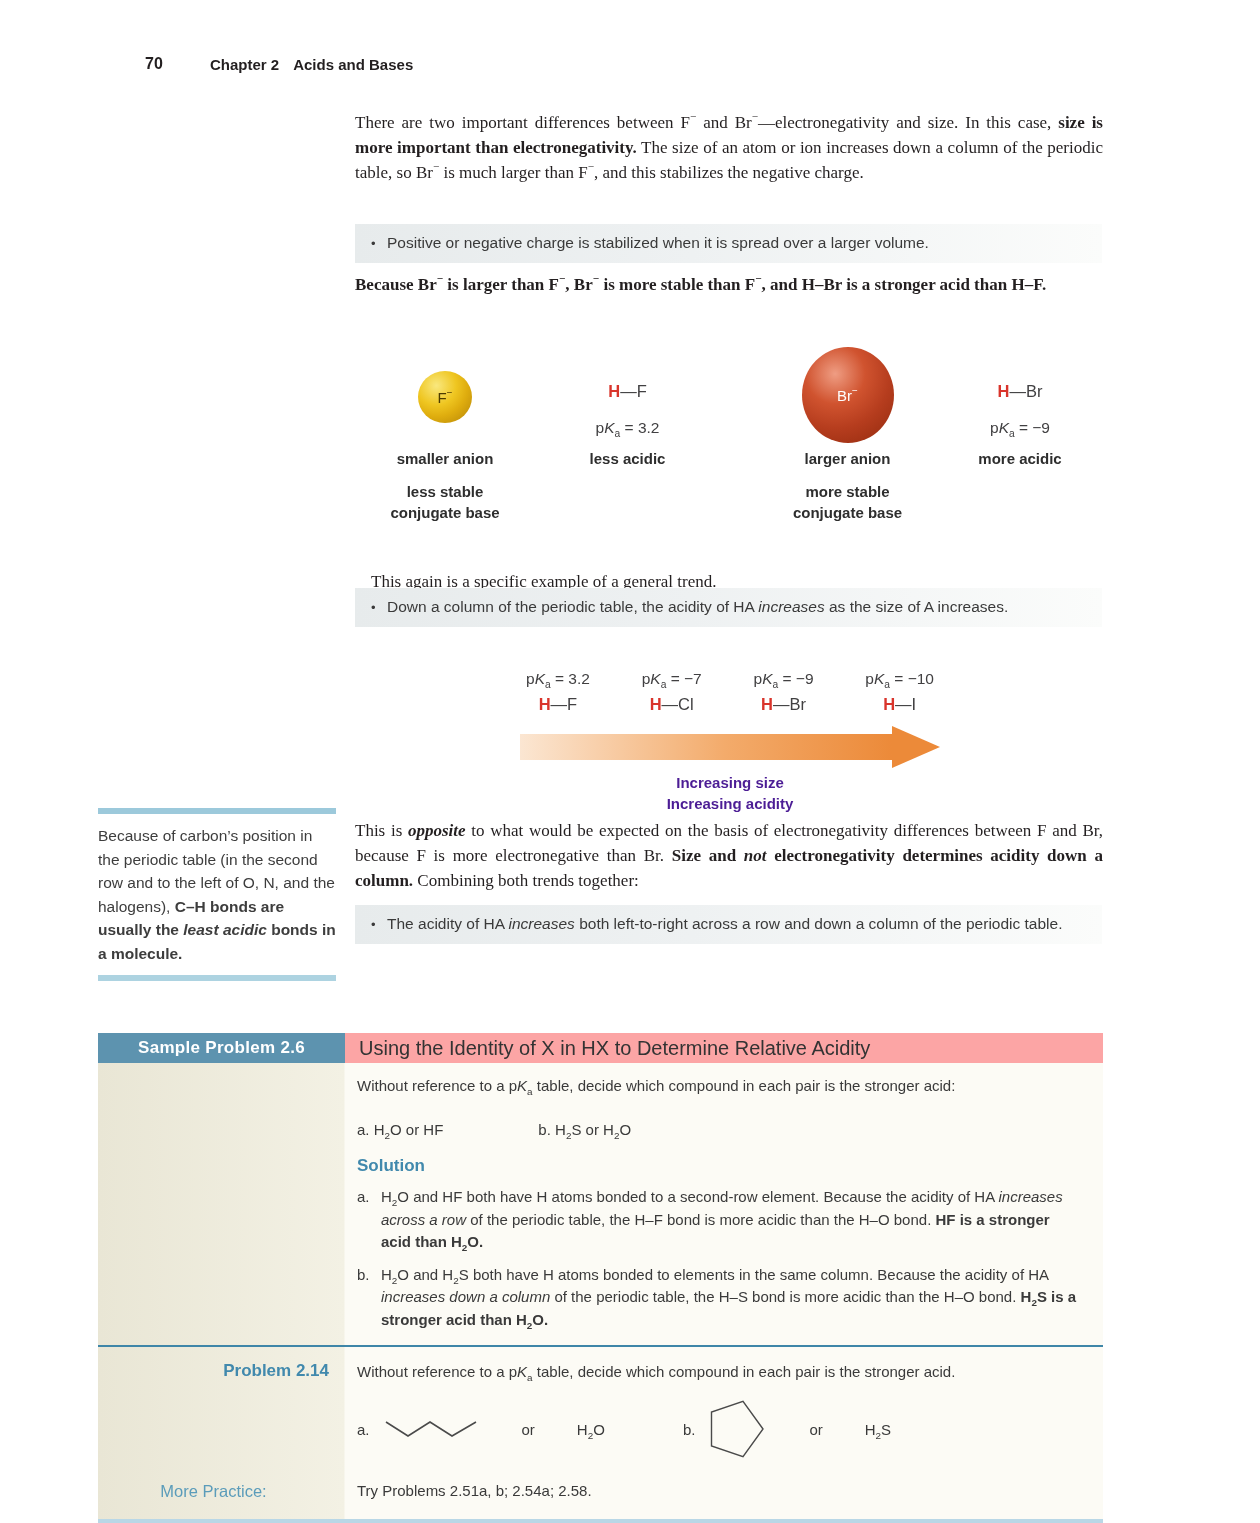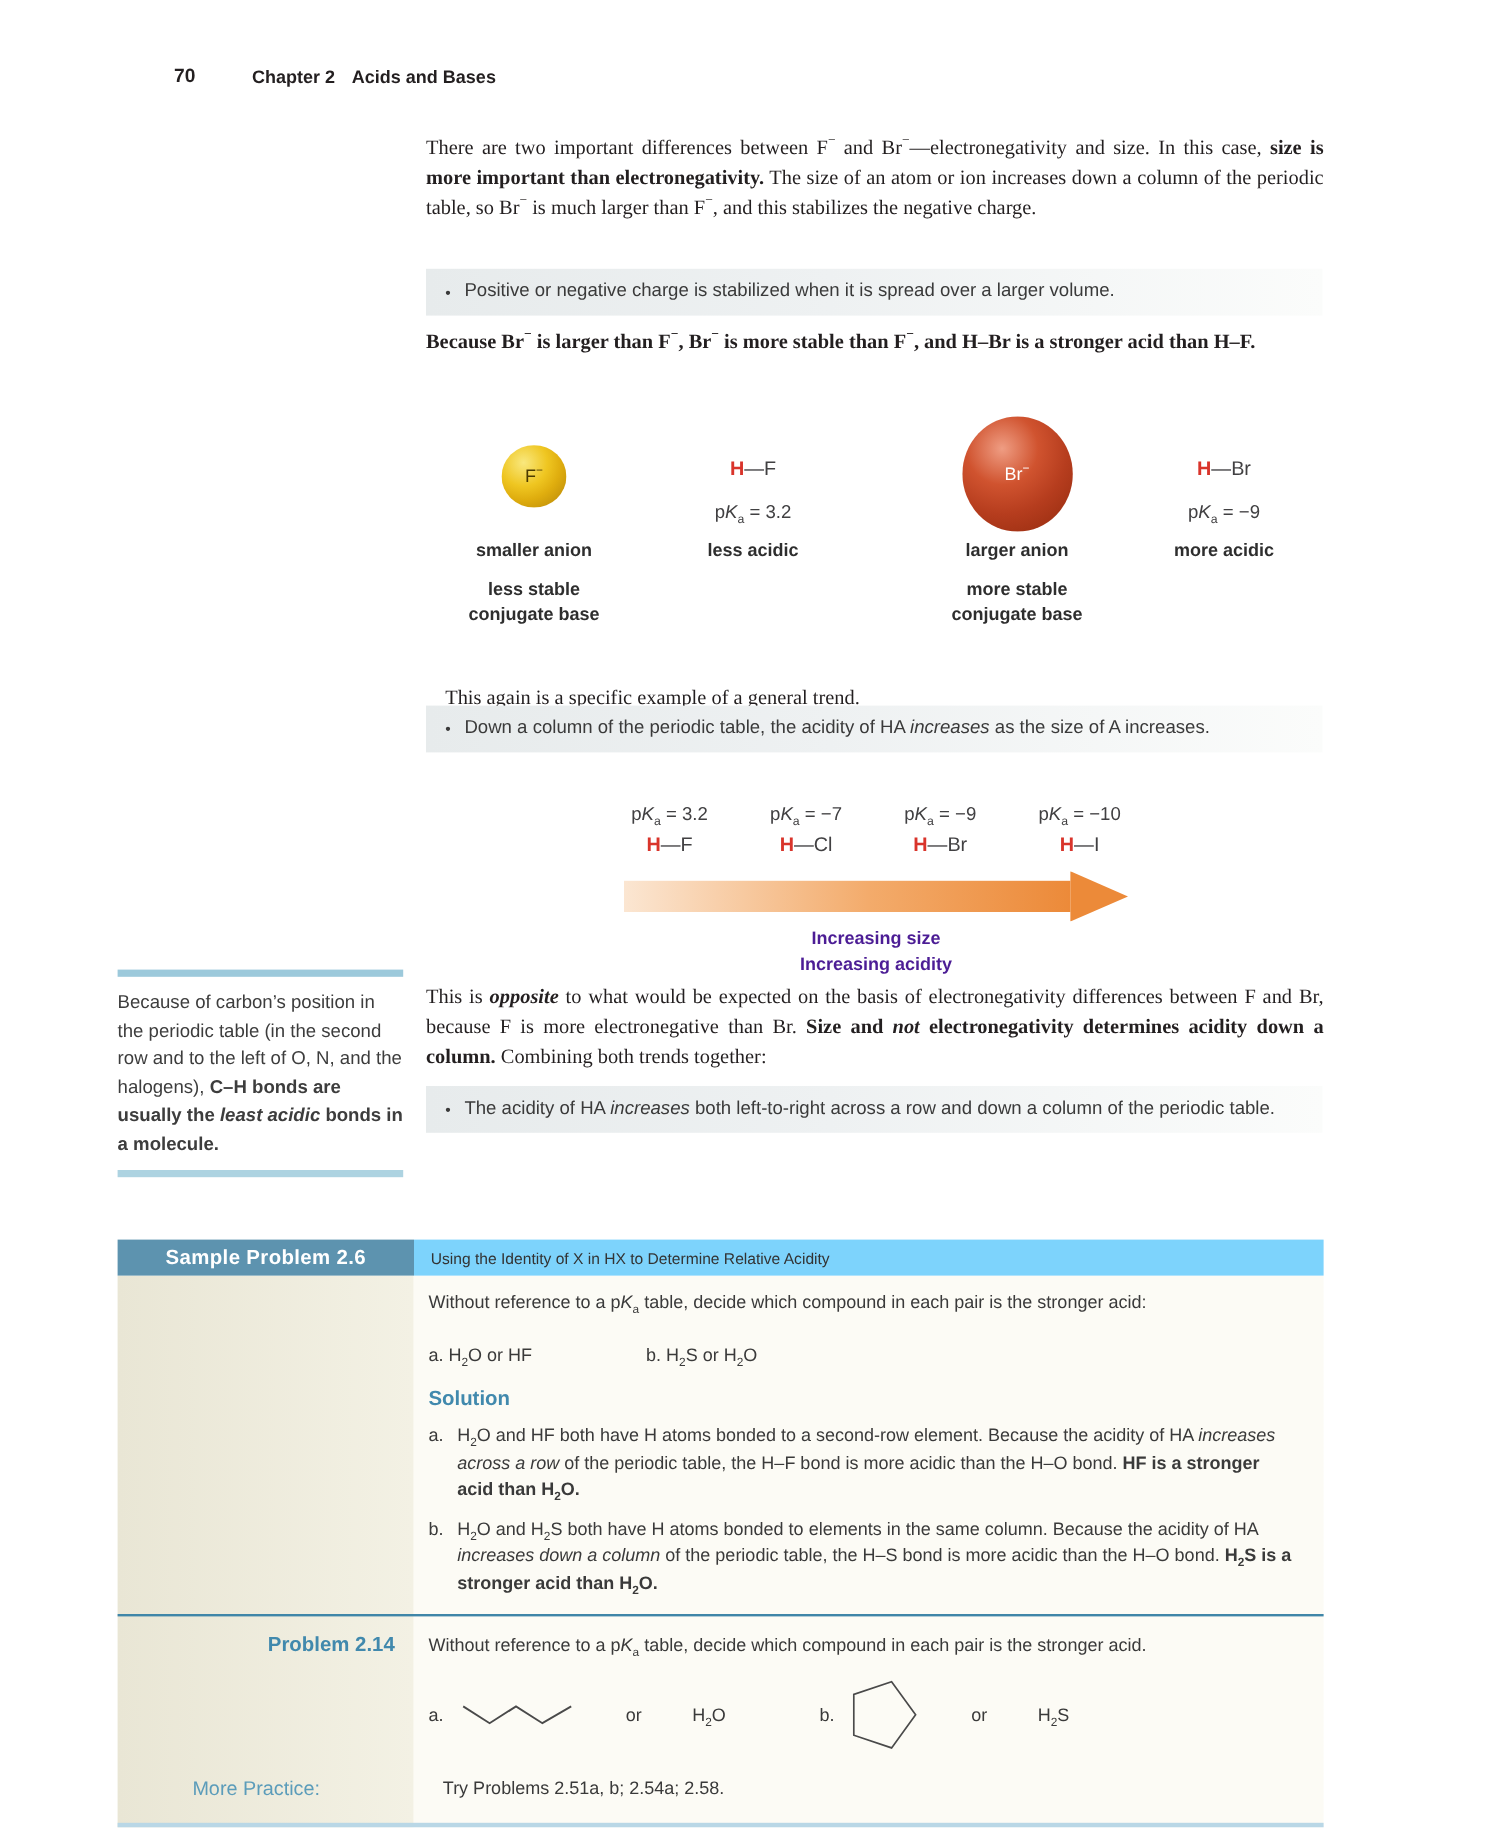--- a/index.html
+++ b/index.html
@@ -59,41 +59,41 @@
   .margin-note{position:absolute;left:98px;top:808px;width:238px;
       font-family:"Liberation Sans",sans-serif;font-size:15.5px;line-height:23.5px;color:#3d3d3d;}
   .mn-bar-top{height:6px;background:#9cc9db;margin-bottom:10px;}
   .mn-bar-bottom{height:6px;background:#add3e1;margin-top:10px;}
   
   .sample{position:absolute;left:98px;top:1033px;width:1005px;
           font-family:"Liberation Sans",sans-serif;color:#3a3a3a;}
   .sp-header{display:flex;height:30px;}
   .sp-label{flex:0 0 247px;background:#5d93af;color:#ffffff;font-weight:bold;font-size:17px;
             display:flex;align-items:center;justify-content:center;letter-spacing:.3px;}
-  .sp-title{flex:1;background:#7dd3fc;font-size:13px;color:#333333;display:flex;
+  .sp-title{flex:1;background:#fca5a5;font-size:20px;color:#333333;display:flex;
             align-items:center;padding-left:14px;}
   .sp-body{display:grid;grid-template-columns:247px 1fr;
       background:linear-gradient(90deg,#e9e6d5 0px,#f3f1e4 246px,#fcfbf5 247px,#fcfbf5 100%);}
   .sp-left{}
   .sp-content{padding:12px 22px 14px 12px;font-size:15px;line-height:21px;}
   .sp-pairs{display:flex;margin-top:23px;}
   .sp-pairs .pair-b{margin-left:95px;}
   .sp-solution{margin-top:15px;font-weight:bold;font-size:17px;color:#4189ad;}
   .sp-item{display:flex;margin-top:10px;line-height:22.5px;}
   .sp-item .marker{flex:0 0 24px;}
   .sp-divider{grid-column:1/3;height:2px;background:#3f86a8;}
   .sp-prob-label{padding:14px 16px 0 0;text-align:right;font-weight:bold;font-size:17px;color:#4189ad;}
   .sp-prob-content{padding:14px 22px 0 12px;font-size:15px;line-height:21px;}
   .sp-structs{display:flex;align-items:center;margin-top:16px;font-size:15px;}
   .sp-structs svg{display:block;}
   .sp-structs .gap-s{width:14px;}
   .sp-structs .gap-m{width:42px;}
   .sp-structs .gap-l{width:78px;}
   .sp-mp-label{padding:22px 16px 0 0;text-align:center;font-size:16.5px;color:#5b9cba;}
-  .sp-mp-content{padding:22px 22px 0 24px;font-size:15px;}
+  .sp-mp-content{padding:22px 22px 0 12px;font-size:15px;}
   .sp-bottom{grid-column:1/3;height:10px;background:#b9d7e6;margin-top:18px;}
 </style>
 </head>
 <body>
 
 <div class="page">
 
   <div class="hdr">
     <div class="pgnum">70</div>
     <div class="chap">

